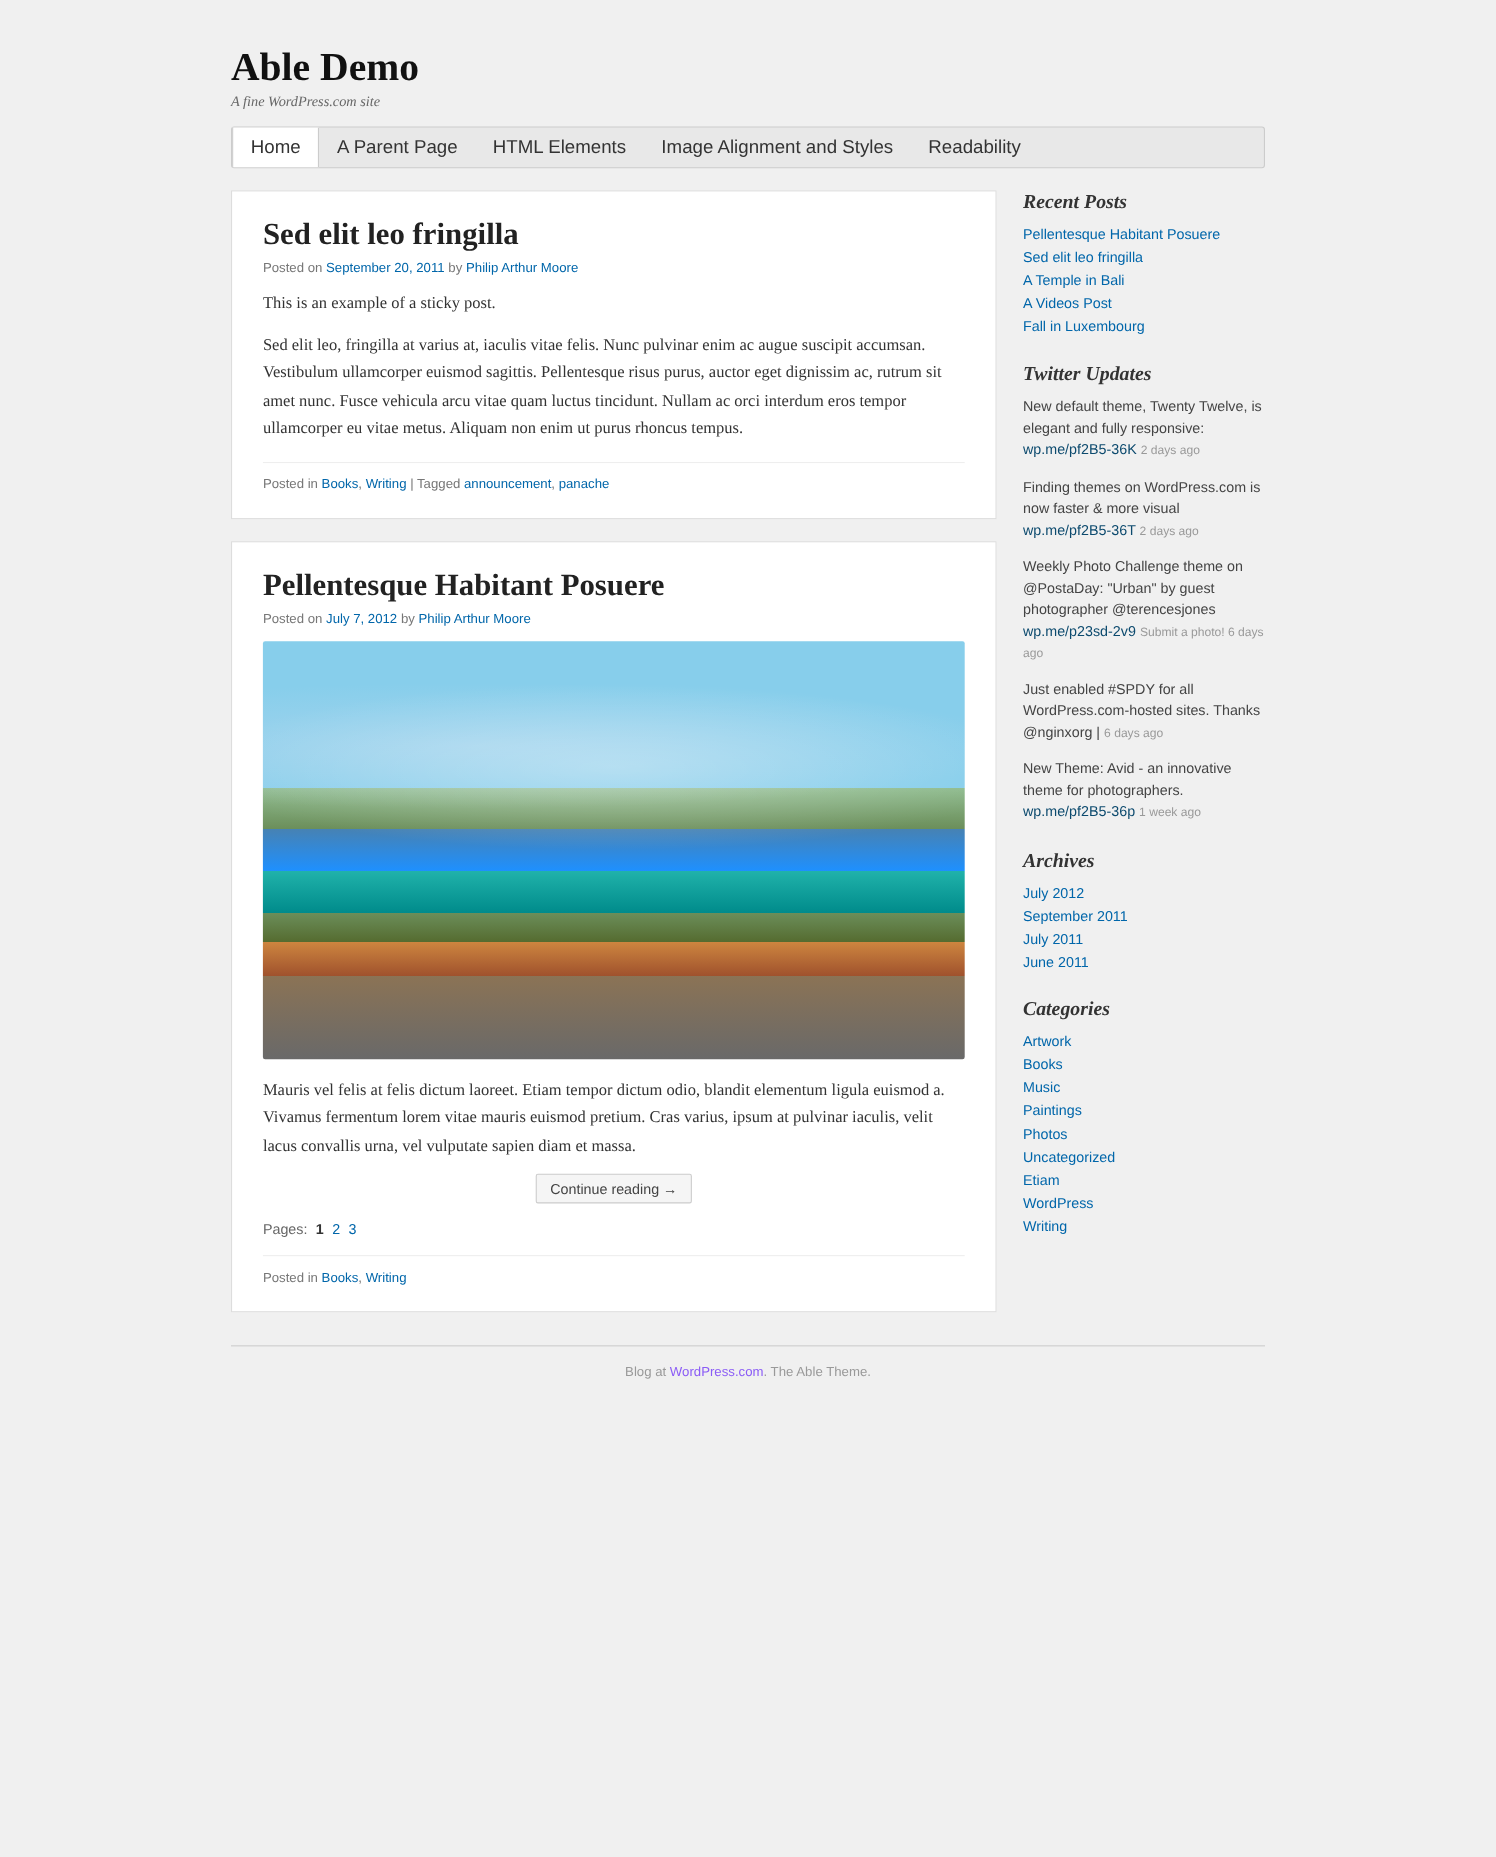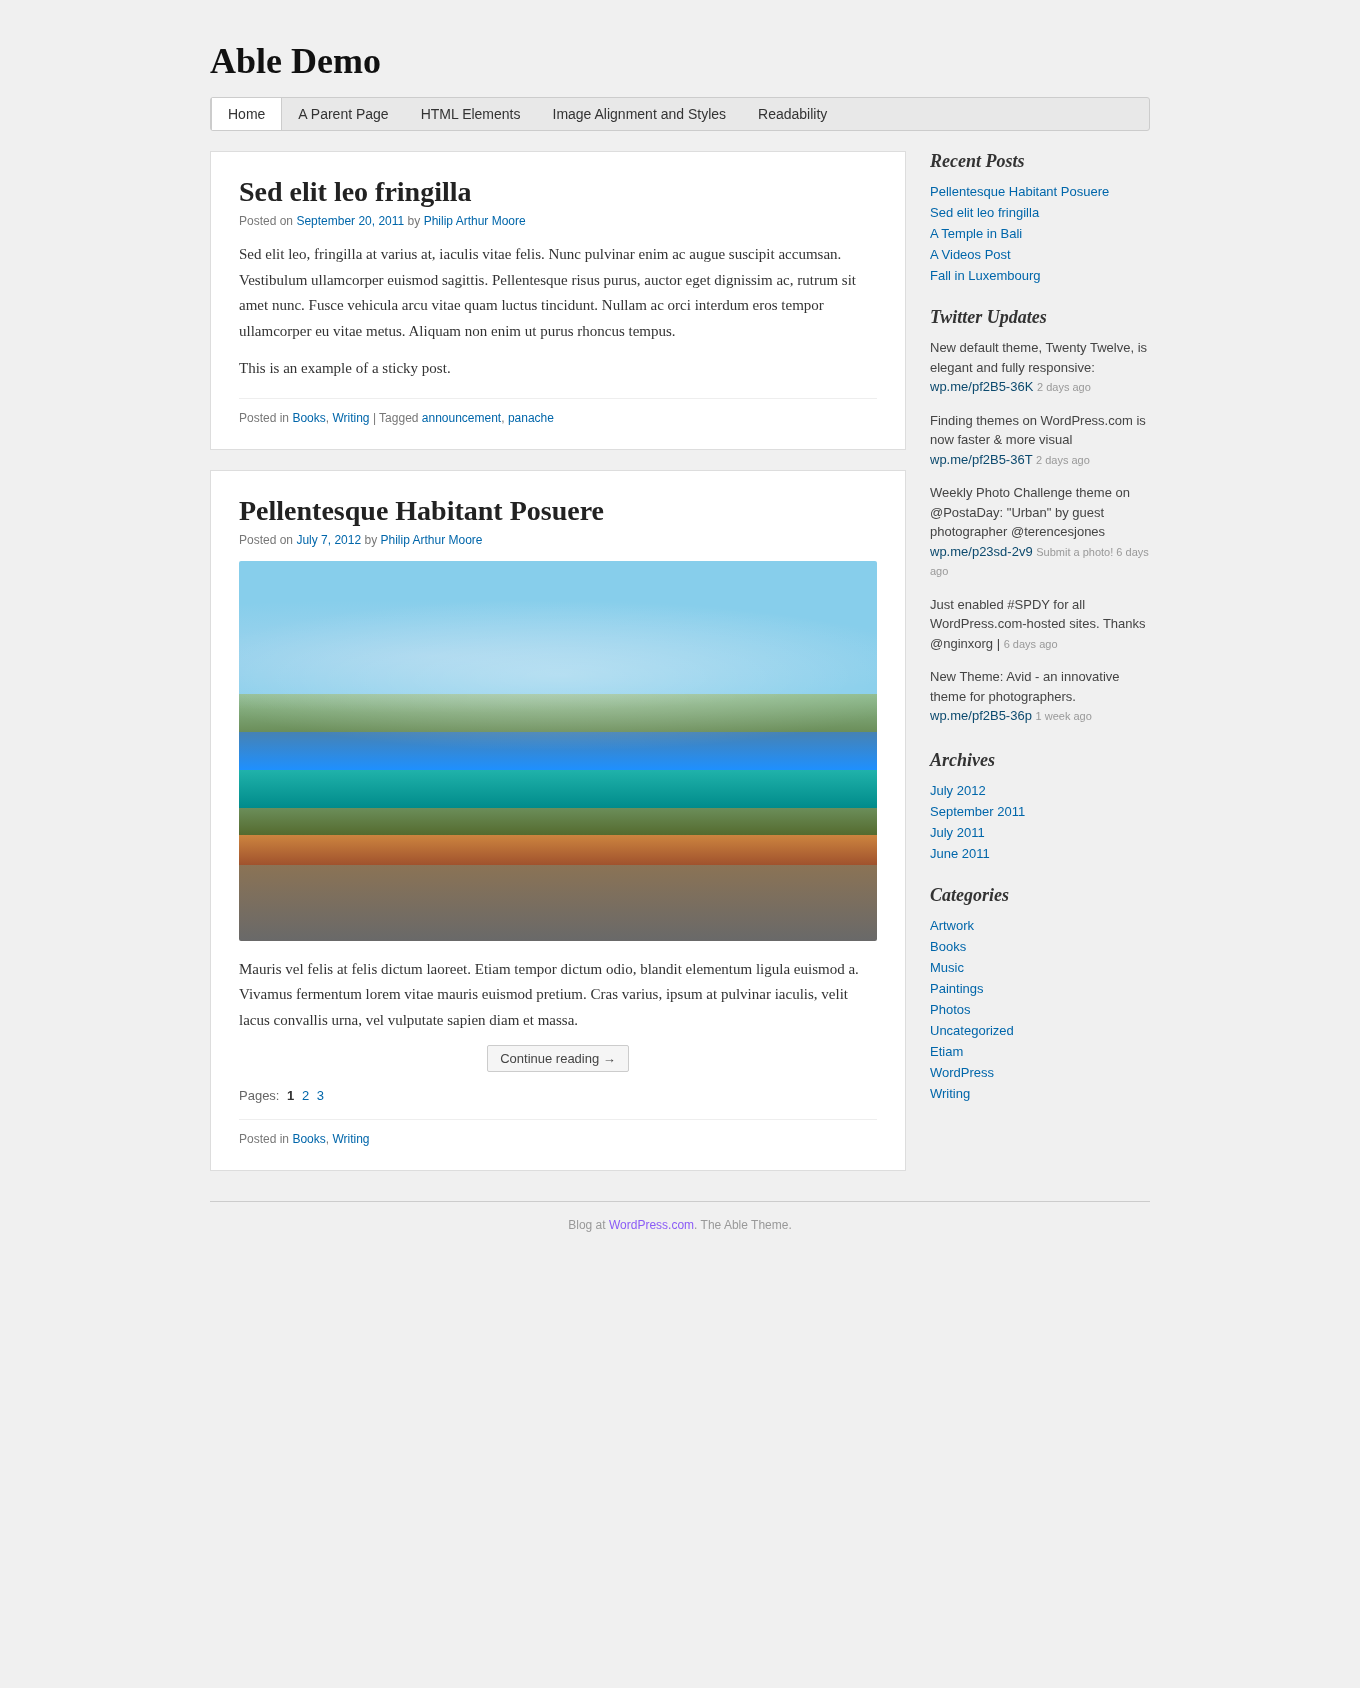--- a/index.html
+++ b/index.html
@@ -9,21 +9,21 @@
 
     
     #header { padding: 20px 0 15px 0; }
     #header h1 { font-size: 36px; font-weight: bold; color: #111; font-family: Georgia, serif; }
     #header p { font-size: 13px; color: #666; font-style: italic; margin-top: 2px; }
 
     
     #nav { background: #e8e8e8; border: 1px solid #ccc; border-radius: 3px; margin-bottom: 20px; }
     #nav ul { list-style: none; display: flex; }
     #nav ul li a {
-      display: block; padding: 8px 16px; font-size: 14px; color: #333; text-decoration: none;
+      display: block; padding: 8px 16px; font-size: 17px; color: #333; text-decoration: none;
       font-family: Arial, sans-serif;
     }
     #nav ul li.active a { background: #fff; border-right: 1px solid #ccc; border-left: 1px solid #ccc; }
 
     
     #content-wrapper { display: flex; gap: 24px; }
     #main { flex: 1; min-width: 0; }
     #sidebar { width: 220px; flex-shrink: 0; }
 
     
@@ -94,20 +94,21 @@
     #footer { border-top: 1px solid #ccc; padding: 16px 0; text-align: center; font-size: 12px; color: #999; font-family: Arial, sans-serif; margin-top: 10px; }
     #footer a { color: #8b5cf6; text-decoration: none; }
   </style>
 </head>
 <body>
 
 <div id="wrapper">
 
   <div id="header">
     <h1>Able Demo</h1>
+    <p>A fine WordPress.com site</p>
   </div>
 
   <nav id="nav">
     <ul>
       <li class="active">
           <a href="#">Home</a>
         </li>
       <li>
           <a href="#">A Parent Page</a>
         </li>
@@ -131,22 +132,22 @@
         <h2>
           <a href="#" style="color:#222;text-decoration:none;">Sed elit leo fringilla</a>
         </h2>
         <div class="post-meta">
           <span>Posted on</span>
           <a href="#">September 20, 2011</a>
           <span>by</span>
           <a href="#">Philip Arthur Moore</a>
         </div>
         <div class="post-content">
+          <p>This is an example of a sticky post.</p>
           <p>Sed elit leo, fringilla at varius at, iaculis vitae felis. Nunc pulvinar enim ac augue suscipit accumsan. Vestibulum ullamcorper euismod sagittis. Pellentesque risus purus, auctor eget dignissim ac, rutrum sit amet nunc. Fusce vehicula arcu vitae quam luctus tincidunt. Nullam ac orci interdum eros tempor ullamcorper eu vitae metus. Aliquam non enim ut purus rhoncus tempus.</p>
-          <p>This is an example of a sticky post.</p>
         </div>
         <div class="post-footer">
           <span>Posted in </span>
           <a href="#">Books</a>,
           <a href="#">Writing</a>
           <span> | Tagged </span>
           <a href="#">announcement</a>,
           <a href="#">panache</a>
         </div>
       </article>

